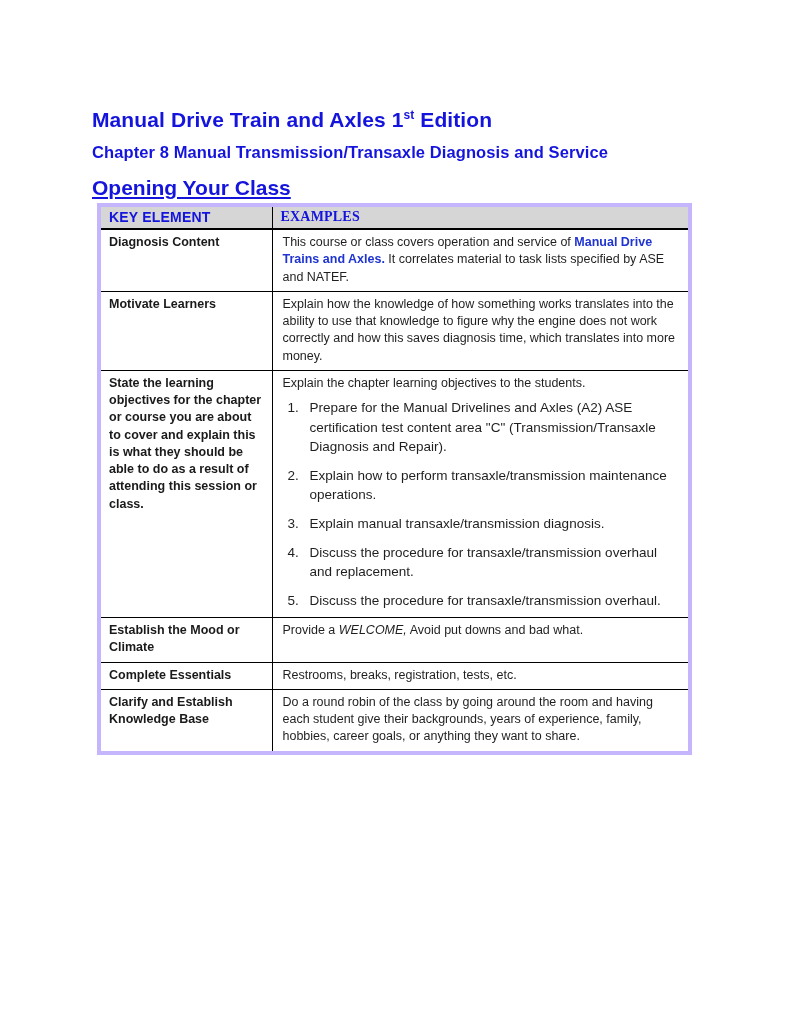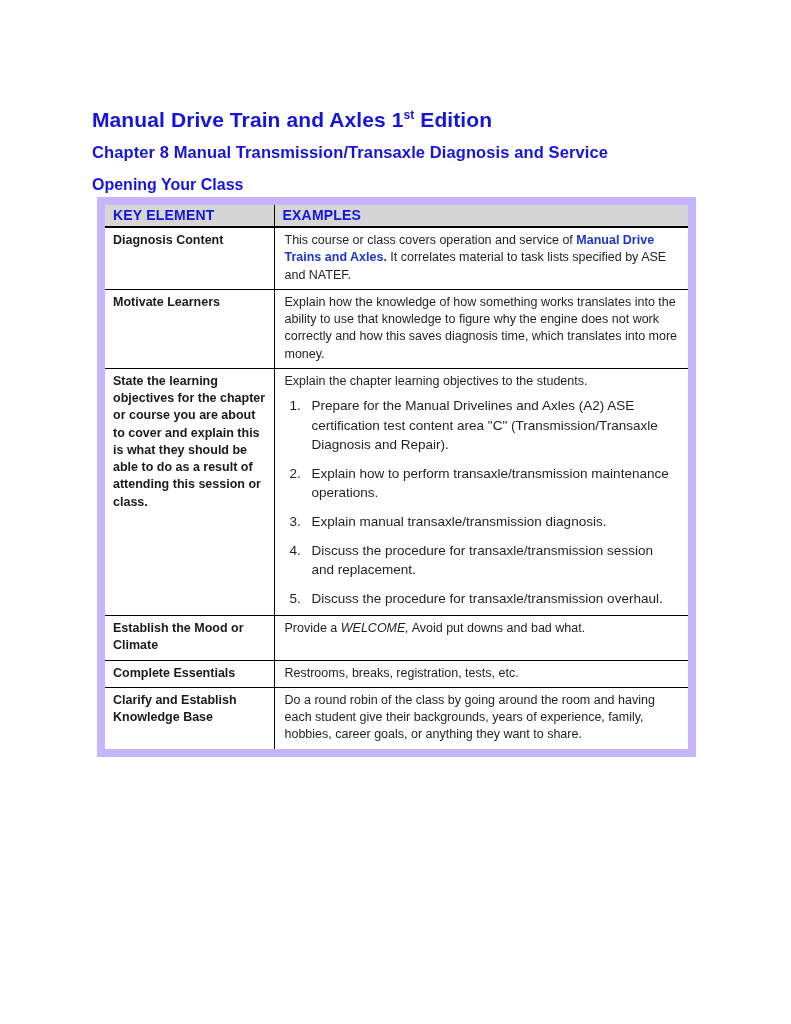--- a/index.html
+++ b/index.html
@@ -30,44 +30,45 @@
   h2.chapter-heading {
     color: var(--accent, #1414dd);
     font-size: 16.5px;
     font-weight: bold;
     line-height: 1.2;
     margin-bottom: 12px;
     letter-spacing: 0.1px;
   }
   h3.section-heading {
     color: var(--accent, #1414dd);
-    font-size: 16px;
+    font-size: 21px;
     font-weight: bold;
     line-height: 1.2;
     margin-bottom: 3px;
+    text-decoration: underline;
     text-decoration-thickness: 2px;
     text-underline-offset: 2px;
     display: inline-block;
   }
   table.lesson-table {
     border-collapse: collapse;
     width: 591px;
     margin-left: 5px;
     table-layout: fixed;
   }
   table.lesson-table th,
   table.lesson-table td {
     border: 1px solid #000;
     vertical-align: top;
     text-align: left;
   }
-  table.lesson-table { border: 8px solid #c4b5fd; }
+  table.lesson-table { border: 4px solid #c4b5fd; }
   table.lesson-table thead th { border-bottom: 2px solid #000; }
   th.col-key { width: 173px; }
-  th.col-examples { width: 418px; }
+  th.col-examples { width: 418px; font-family: Liberation Serif, serif; }
   table.lesson-table th {
     background: var(--header-bg, #d6d6d6);
     color: var(--accent, #1414dd);
     font-size: 14px;
     font-weight: bold;
     padding: 2px 8px 3px 8px;
     letter-spacing: 0.2px;
   }
   td.key-cell {
     font-size: 12.5px;
@@ -144,21 +145,21 @@
               <li>
                 <span class="num">2.</span>
                 <span class="itext">Explain how to perform transaxle/transmission maintenance operations.</span>
               </li>
               <li>
                 <span class="num">3.</span>
                 <span class="itext">Explain manual transaxle/transmission diagnosis.</span>
               </li>
               <li>
                 <span class="num">4.</span>
-                <span class="itext">Discuss the procedure for transaxle/transmission session and replacement.</span>
+                <span class="itext">Discuss the procedure for transaxle/transmission overhaul and replacement.</span>
               </li>
               <li>
                 <span class="num">5.</span>
                 <span class="itext">Discuss the procedure for transaxle/transmission overhaul.</span>
               </li>
             </ol>
           </td>
         </tr>
         <tr>
           <td class="key-cell">Establish the Mood or Climate</td>

